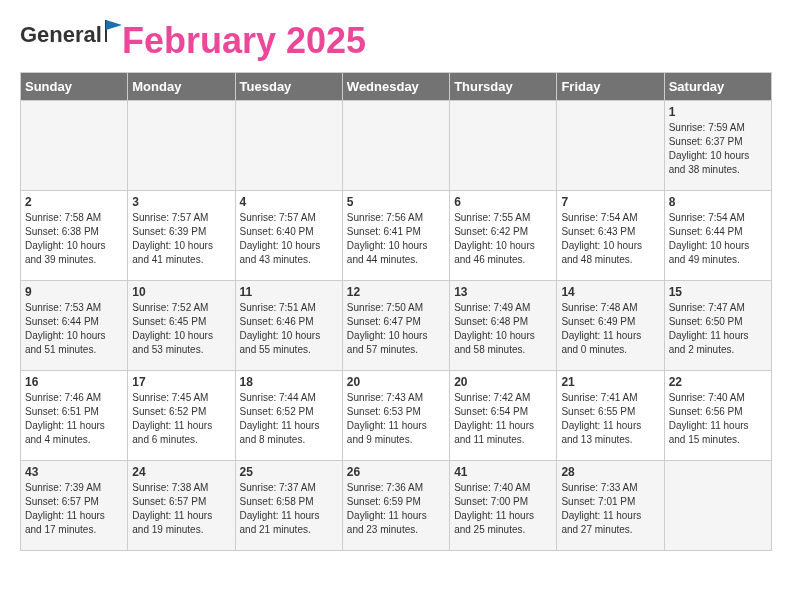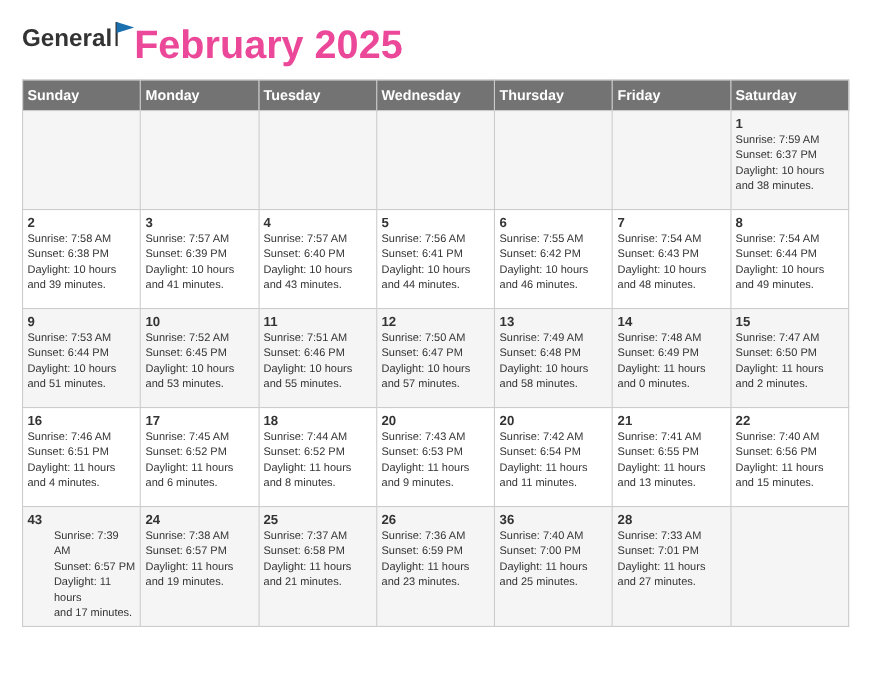--- a/index.html
+++ b/index.html
@@ -281,21 +281,21 @@
           <span class="day-number">22</span>
           <div class="day-info" style="white-space: pre-line;">Sunrise: 7:40 AM
 Sunset: 6:56 PM
 Daylight: 11 hours
 and 15 minutes.</div>
         </td>
       </tr>
       <tr>
         <td>
           <span class="day-number">43</span>
-          <div class="day-info" style="white-space: pre-line; margin-left: 24px;">Sunrise: 7:39 AM
+          <div class="day-info" style="white-space: pre-line;">Sunrise: 7:39 AM
 Sunset: 6:57 PM
 Daylight: 11 hours
 and 17 minutes.</div>
         </td>
         <td>
           <span class="day-number">24</span>
           <div class="day-info" style="white-space: pre-line;">Sunrise: 7:38 AM
 Sunset: 6:57 PM
 Daylight: 11 hours
 and 19 minutes.</div>
@@ -308,21 +308,21 @@
 and 21 minutes.</div>
         </td>
         <td>
           <span class="day-number">26</span>
           <div class="day-info" style="white-space: pre-line;">Sunrise: 7:36 AM
 Sunset: 6:59 PM
 Daylight: 11 hours
 and 23 minutes.</div>
         </td>
         <td>
-          <span class="day-number">36</span>
+          <span class="day-number">41</span>
           <div class="day-info" style="white-space: pre-line;">Sunrise: 7:40 AM
 Sunset: 7:00 PM
 Daylight: 11 hours
 and 25 minutes.</div>
         </td>
         <td>
           <span class="day-number">28</span>
           <div class="day-info" style="white-space: pre-line;">Sunrise: 7:33 AM
 Sunset: 7:01 PM
 Daylight: 11 hours

